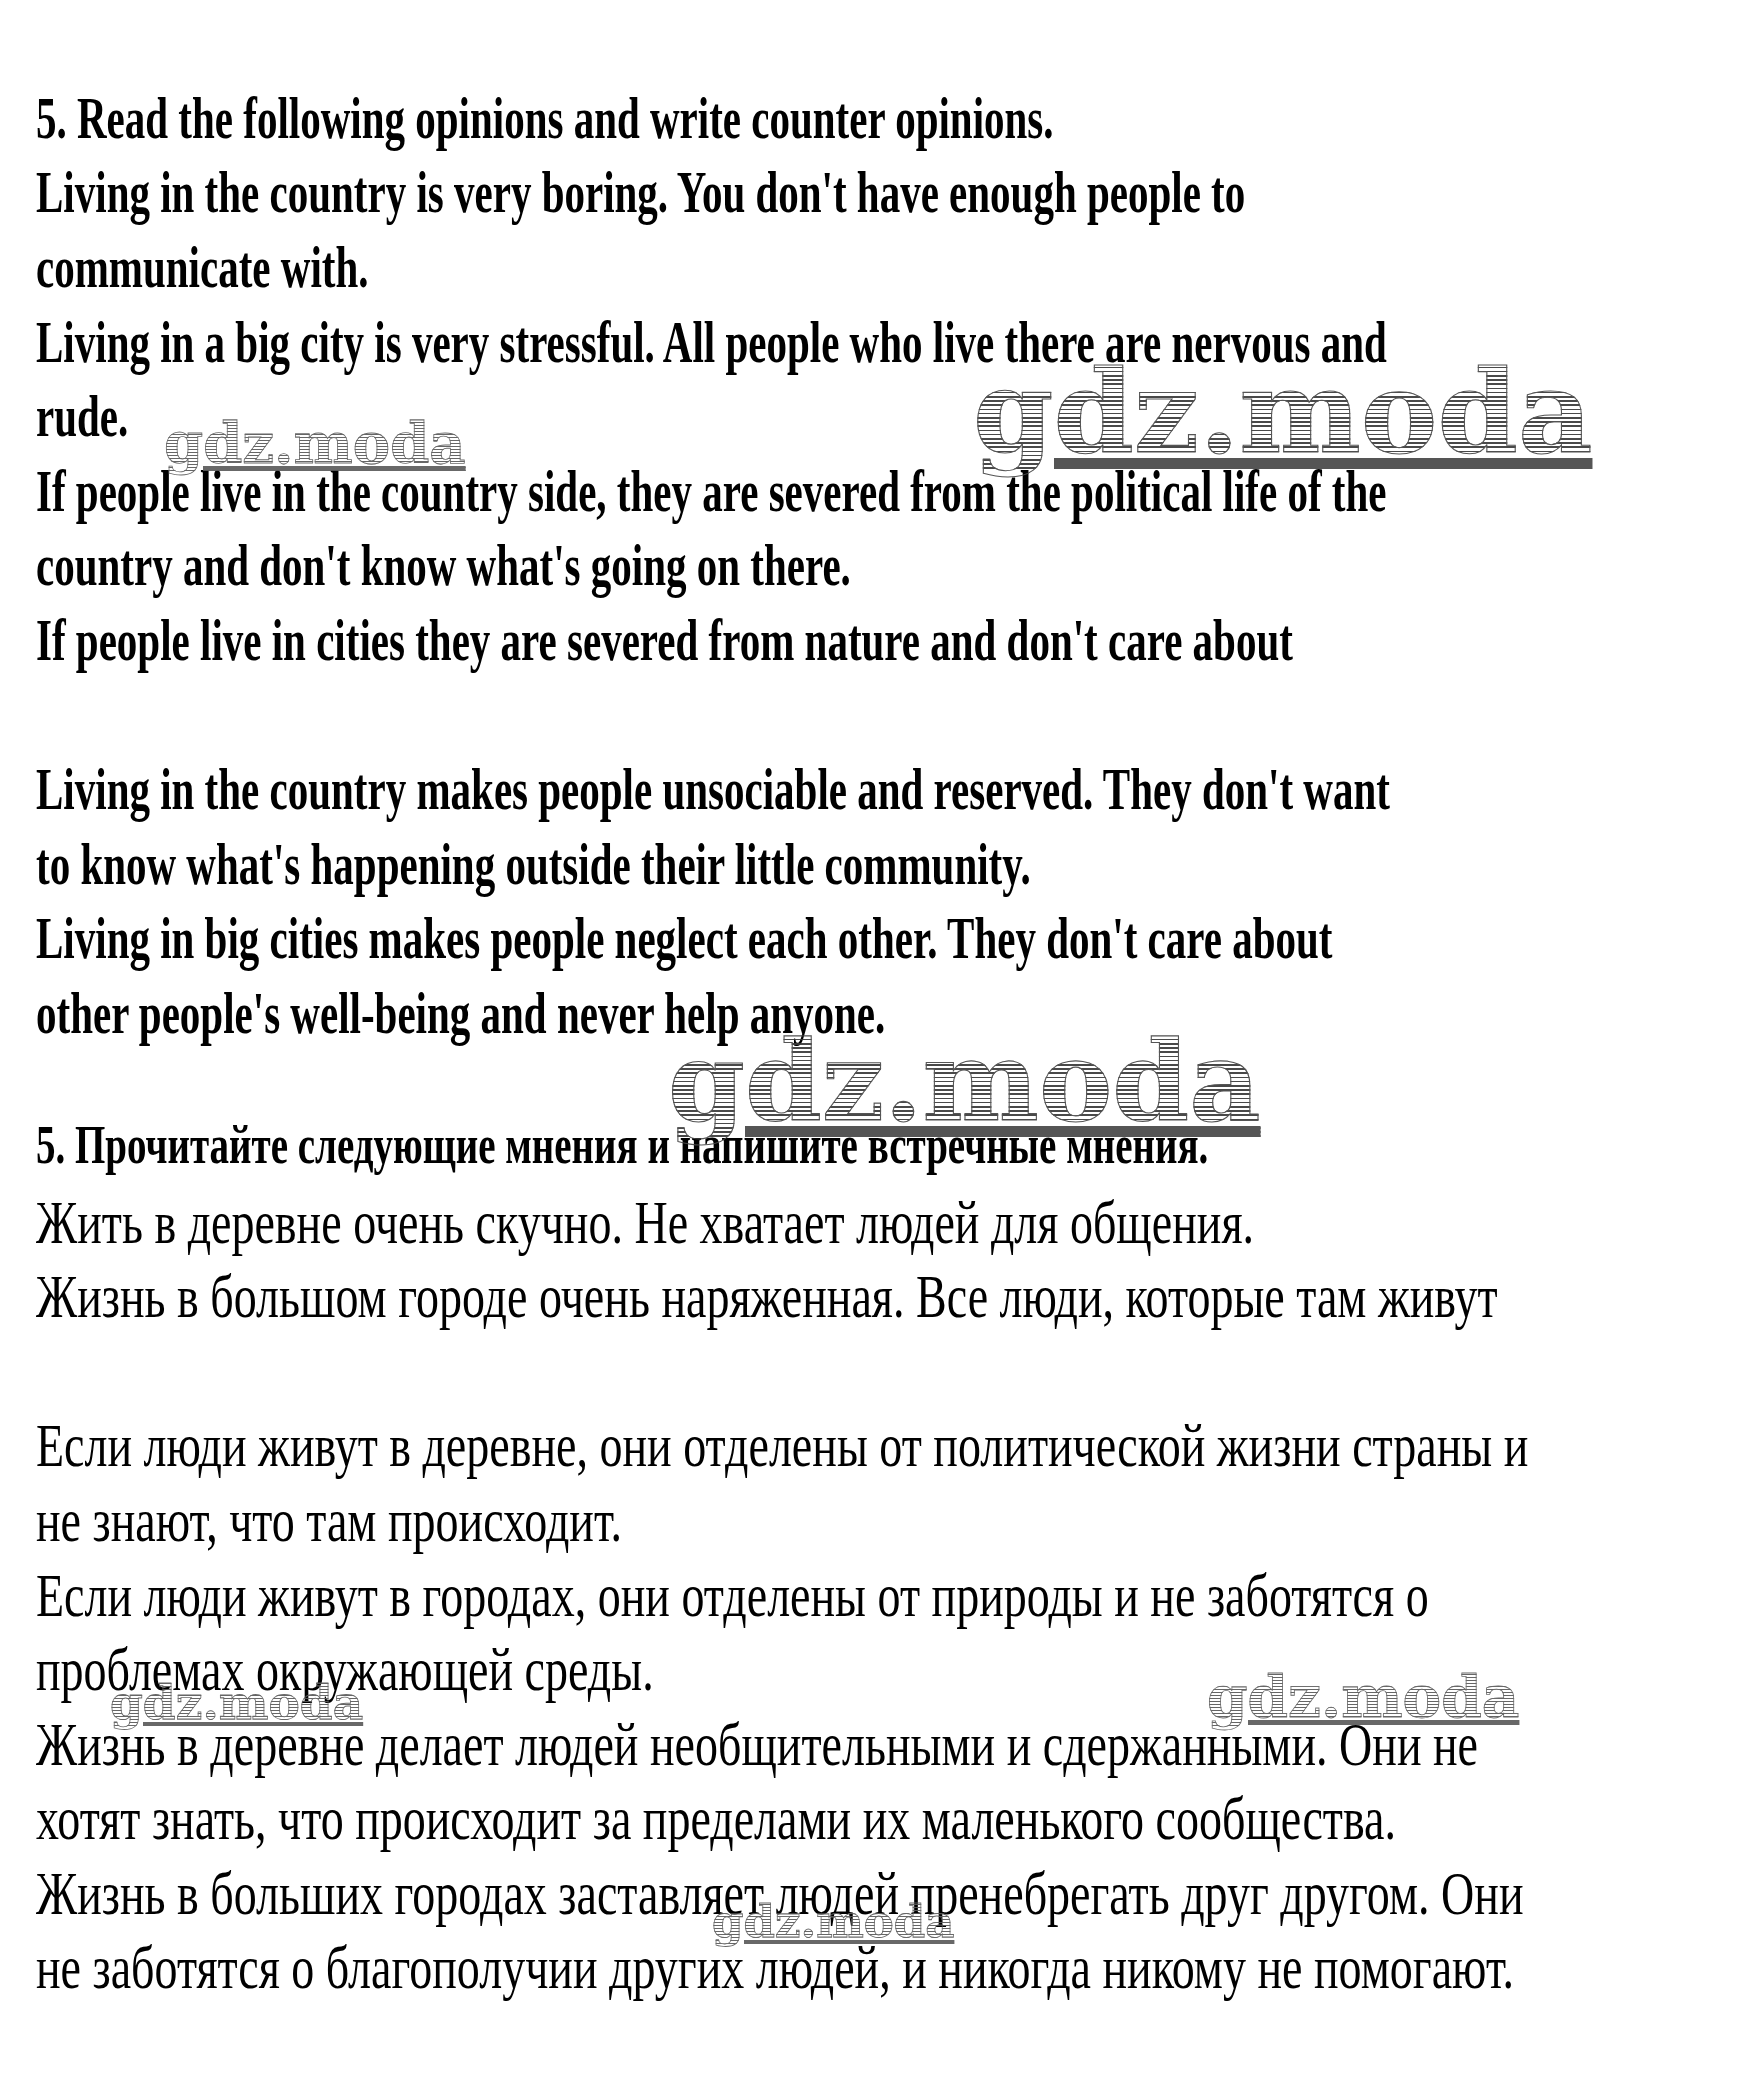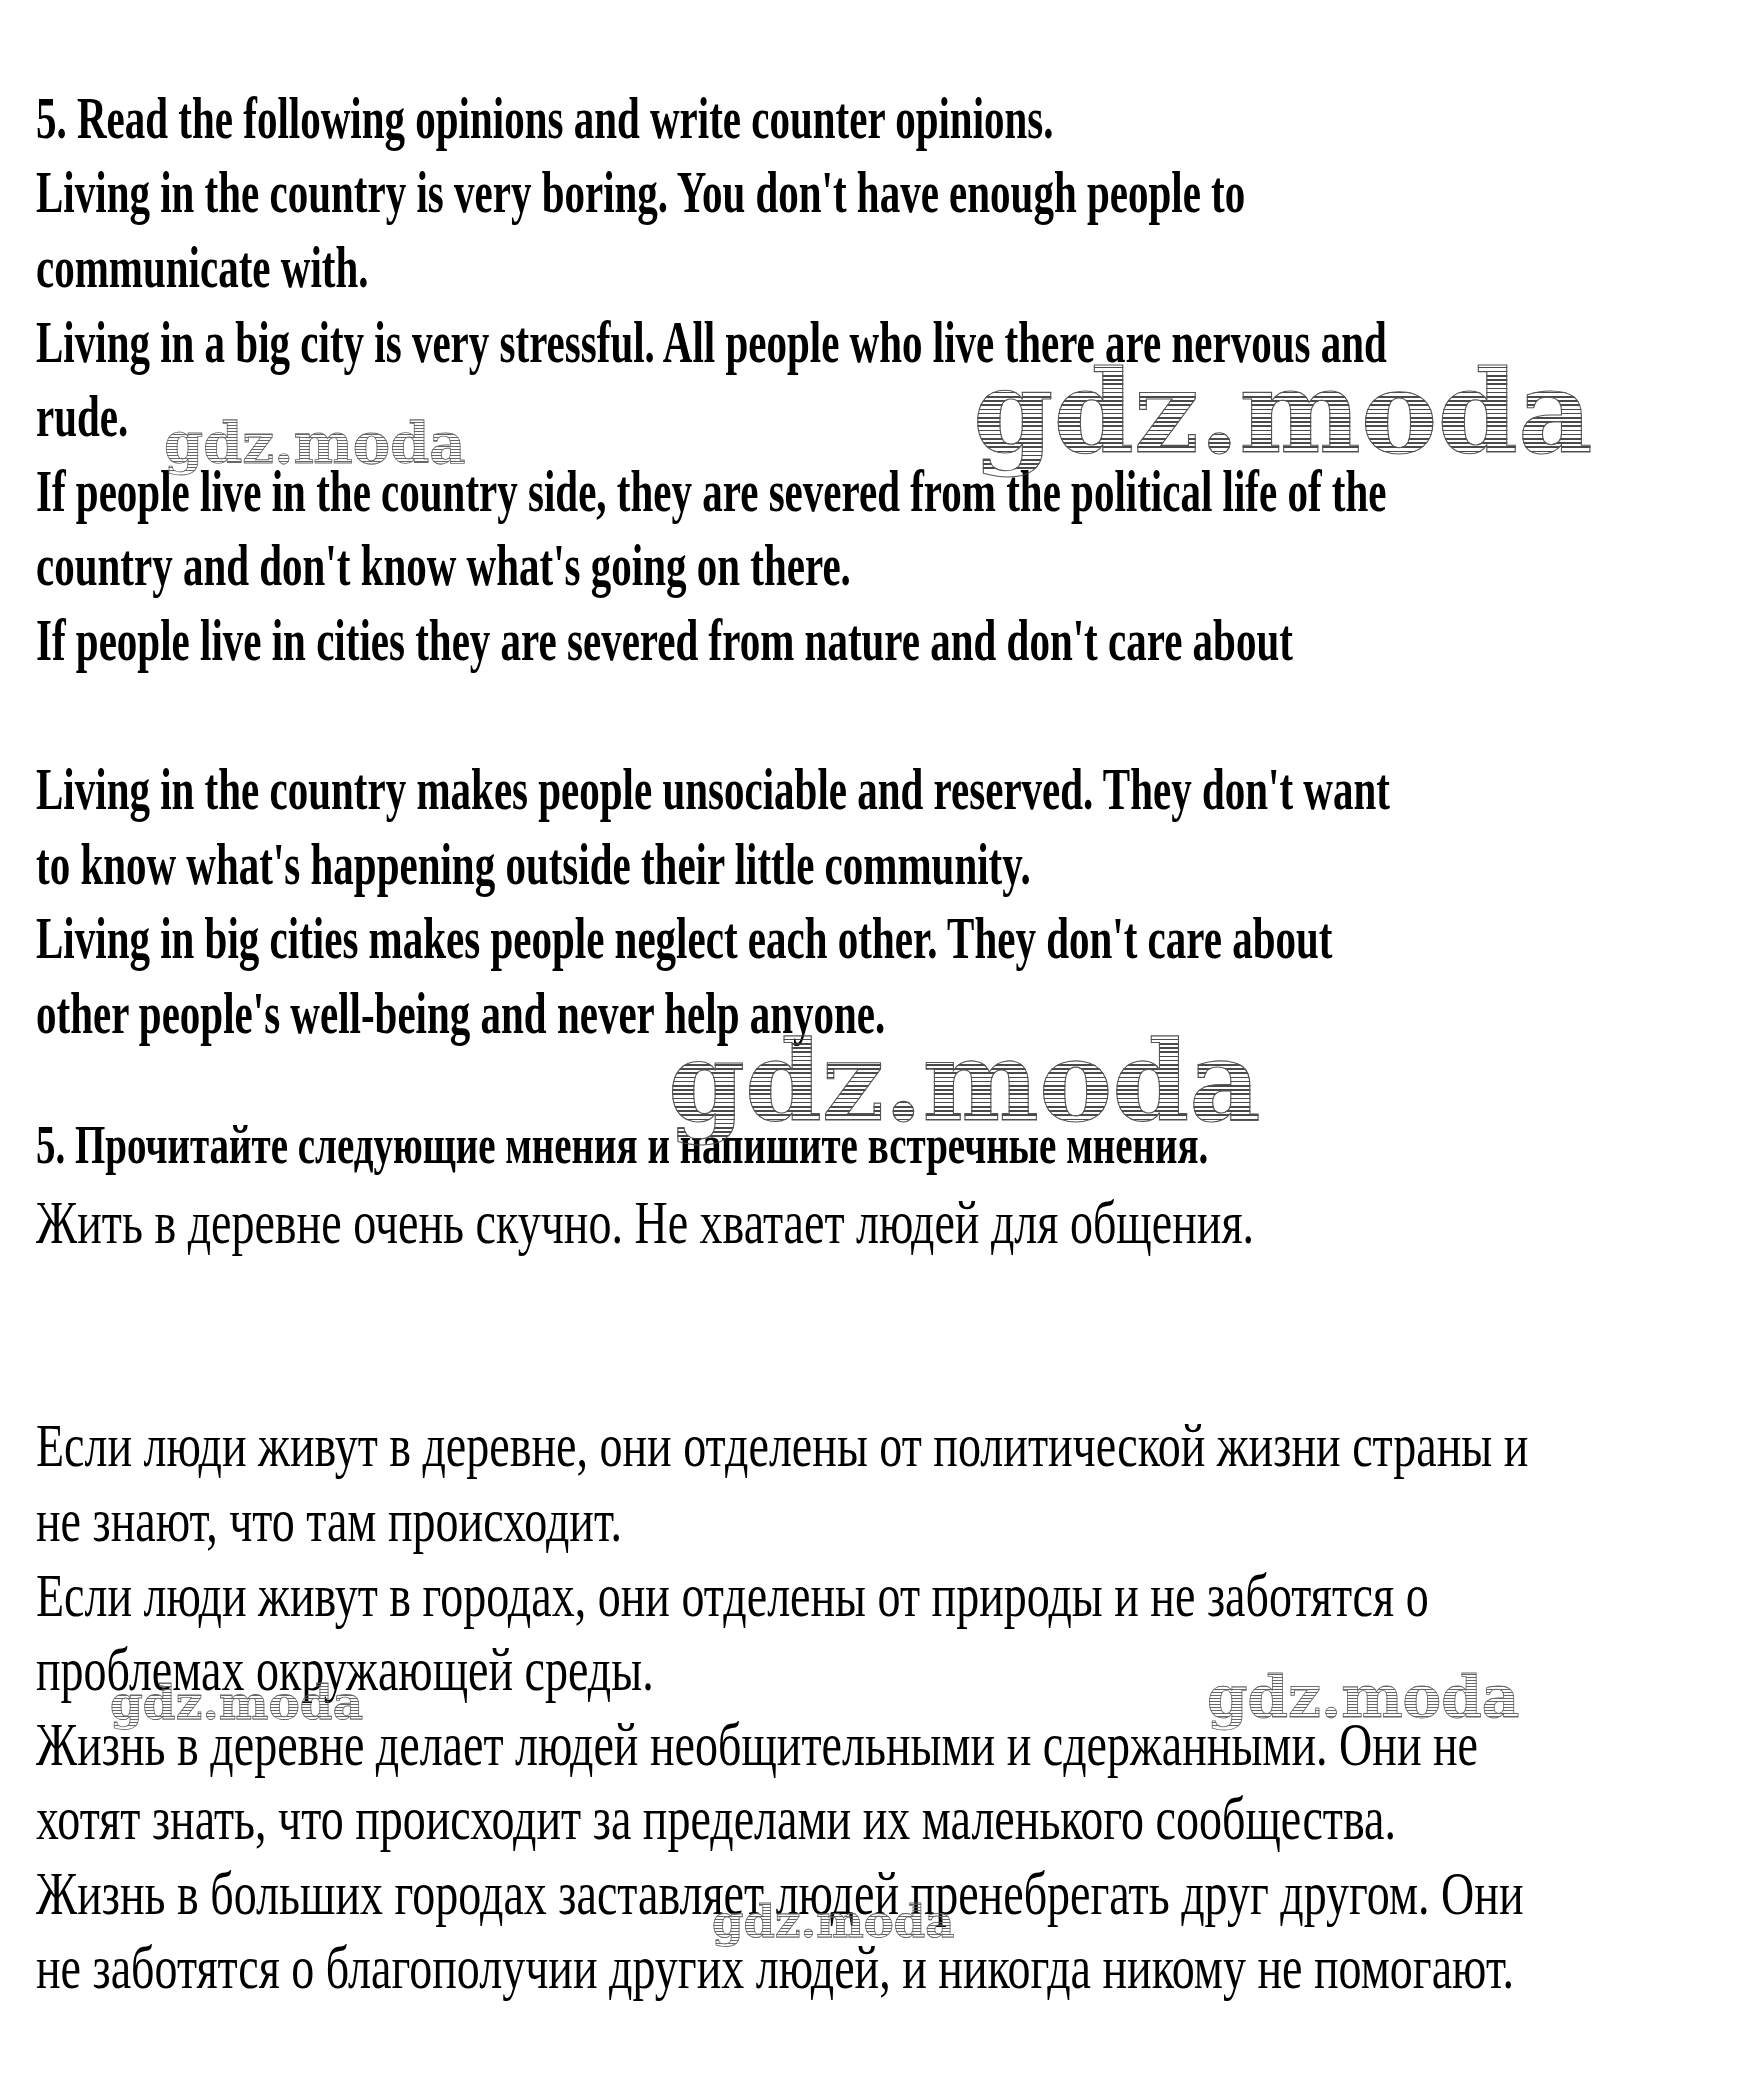--- a/index.html
+++ b/index.html
@@ -44,20 +44,21 @@
   }
   
   .wm {
     position: absolute;
     white-space: nowrap;
     line-height: 1;
     font-family: "DejaVu Serif", "Liberation Serif", serif;
     font-weight: bold;
     color: #7a7a7a;
     opacity: 0.92;
+    text-decoration: underline;
   }
   @supports ((-webkit-background-clip: text) or (background-clip: text)) {
     .wm {
       background: repeating-linear-gradient(to top,
         #3a3a3a 0px, #3a3a3a 1.7px,
         rgba(255,255,255,0) 1.7px, rgba(255,255,255,0) 4.2px);
       -webkit-background-clip: text;
       background-clip: text;
       color: transparent;
       -webkit-text-stroke: 1.1px #474747;
@@ -91,20 +92,21 @@
   <div class="line en" style="top:463px"><span>If people live in the country side, they are severed from the political life of the</span></div>
   <div class="line en" style="top:537px"><span>country and don't know what's going on there.</span></div>
   <div class="line en" style="top:612px"><span>If people live in cities they are severed from nature and don't care about</span></div>
   <div class="line en" style="top:761px"><span>Living in the country makes people unsociable and reserved. They don't want</span></div>
   <div class="line en" style="top:836px"><span>to know what's happening outside their little community.</span></div>
   <div class="line en" style="top:910px"><span>Living in big cities makes people neglect each other. They don't care about</span></div>
   <div class="line en" style="top:985px"><span>other people's well-being and never help anyone.</span></div>
 
   <div class="line ru-heading" style="top:1117px"><span>5. Прочитайте следующие мнения и напишите встречные мнения.</span></div>
   <div class="line ru" style="top:1192px"><span>Жить в деревне очень скучно. Не хватает людей для общения.</span></div>
+  <div class="line ru" style="top:1266px"><span>Жизнь в большом городе очень наряженная. Все люди, которые там живут</span></div>
   <div class="line ru" style="top:1415px"><span>Если люди живут в деревне, они отделены от политической жизни страны и</span></div>
   <div class="line ru" style="top:1490px"><span>не знают, что там происходит.</span></div>
   <div class="line ru" style="top:1565px"><span>Если люди живут в городах, они отделены от природы и не заботятся о</span></div>
   <div class="line ru" style="top:1639px"><span>проблемах окружающей среды.</span></div>
   <div class="line ru" style="top:1714px"><span>Жизнь в деревне делает людей необщительными и сдержанными. Они не</span></div>
   <div class="line ru" style="top:1788px"><span>хотят знать, что происходит за пределами их маленького сообщества.</span></div>
   <div class="line ru" style="top:1863px"><span>Жизнь в больших городах заставляет людей пренебрегать друг другом. Они</span></div>
   <div class="line ru" style="top:1937px"><span>не заботятся о благополучии других людей, и никогда никому не помогают.</span></div>
 
   <div class="wm wm-small wm-after-rude">gdz.moda</div>

